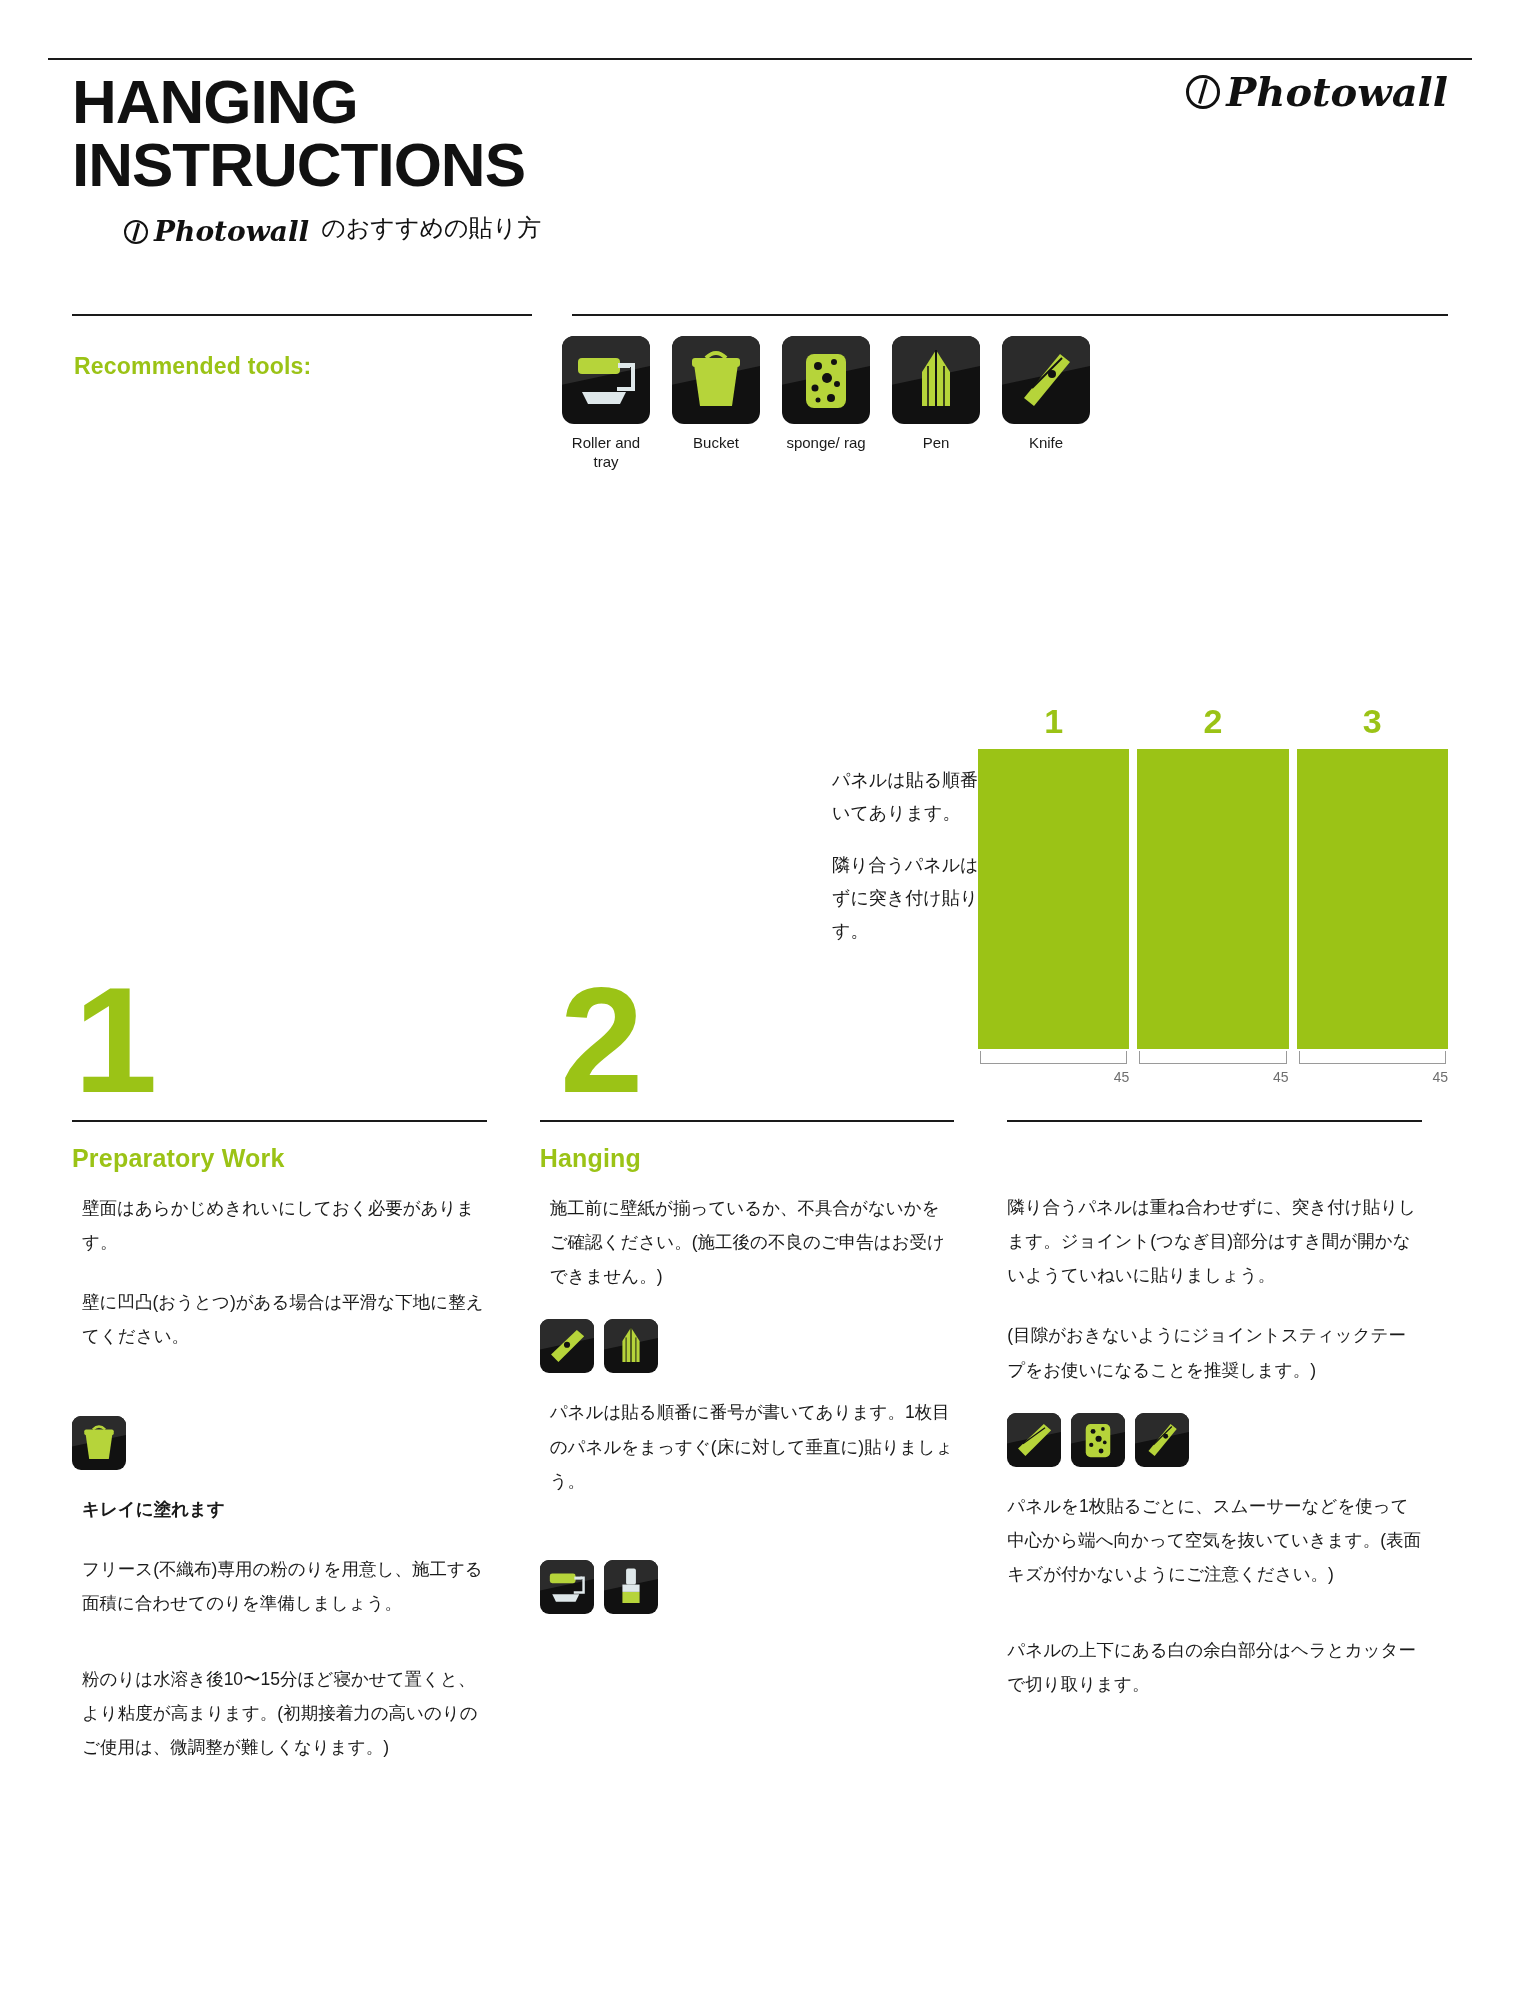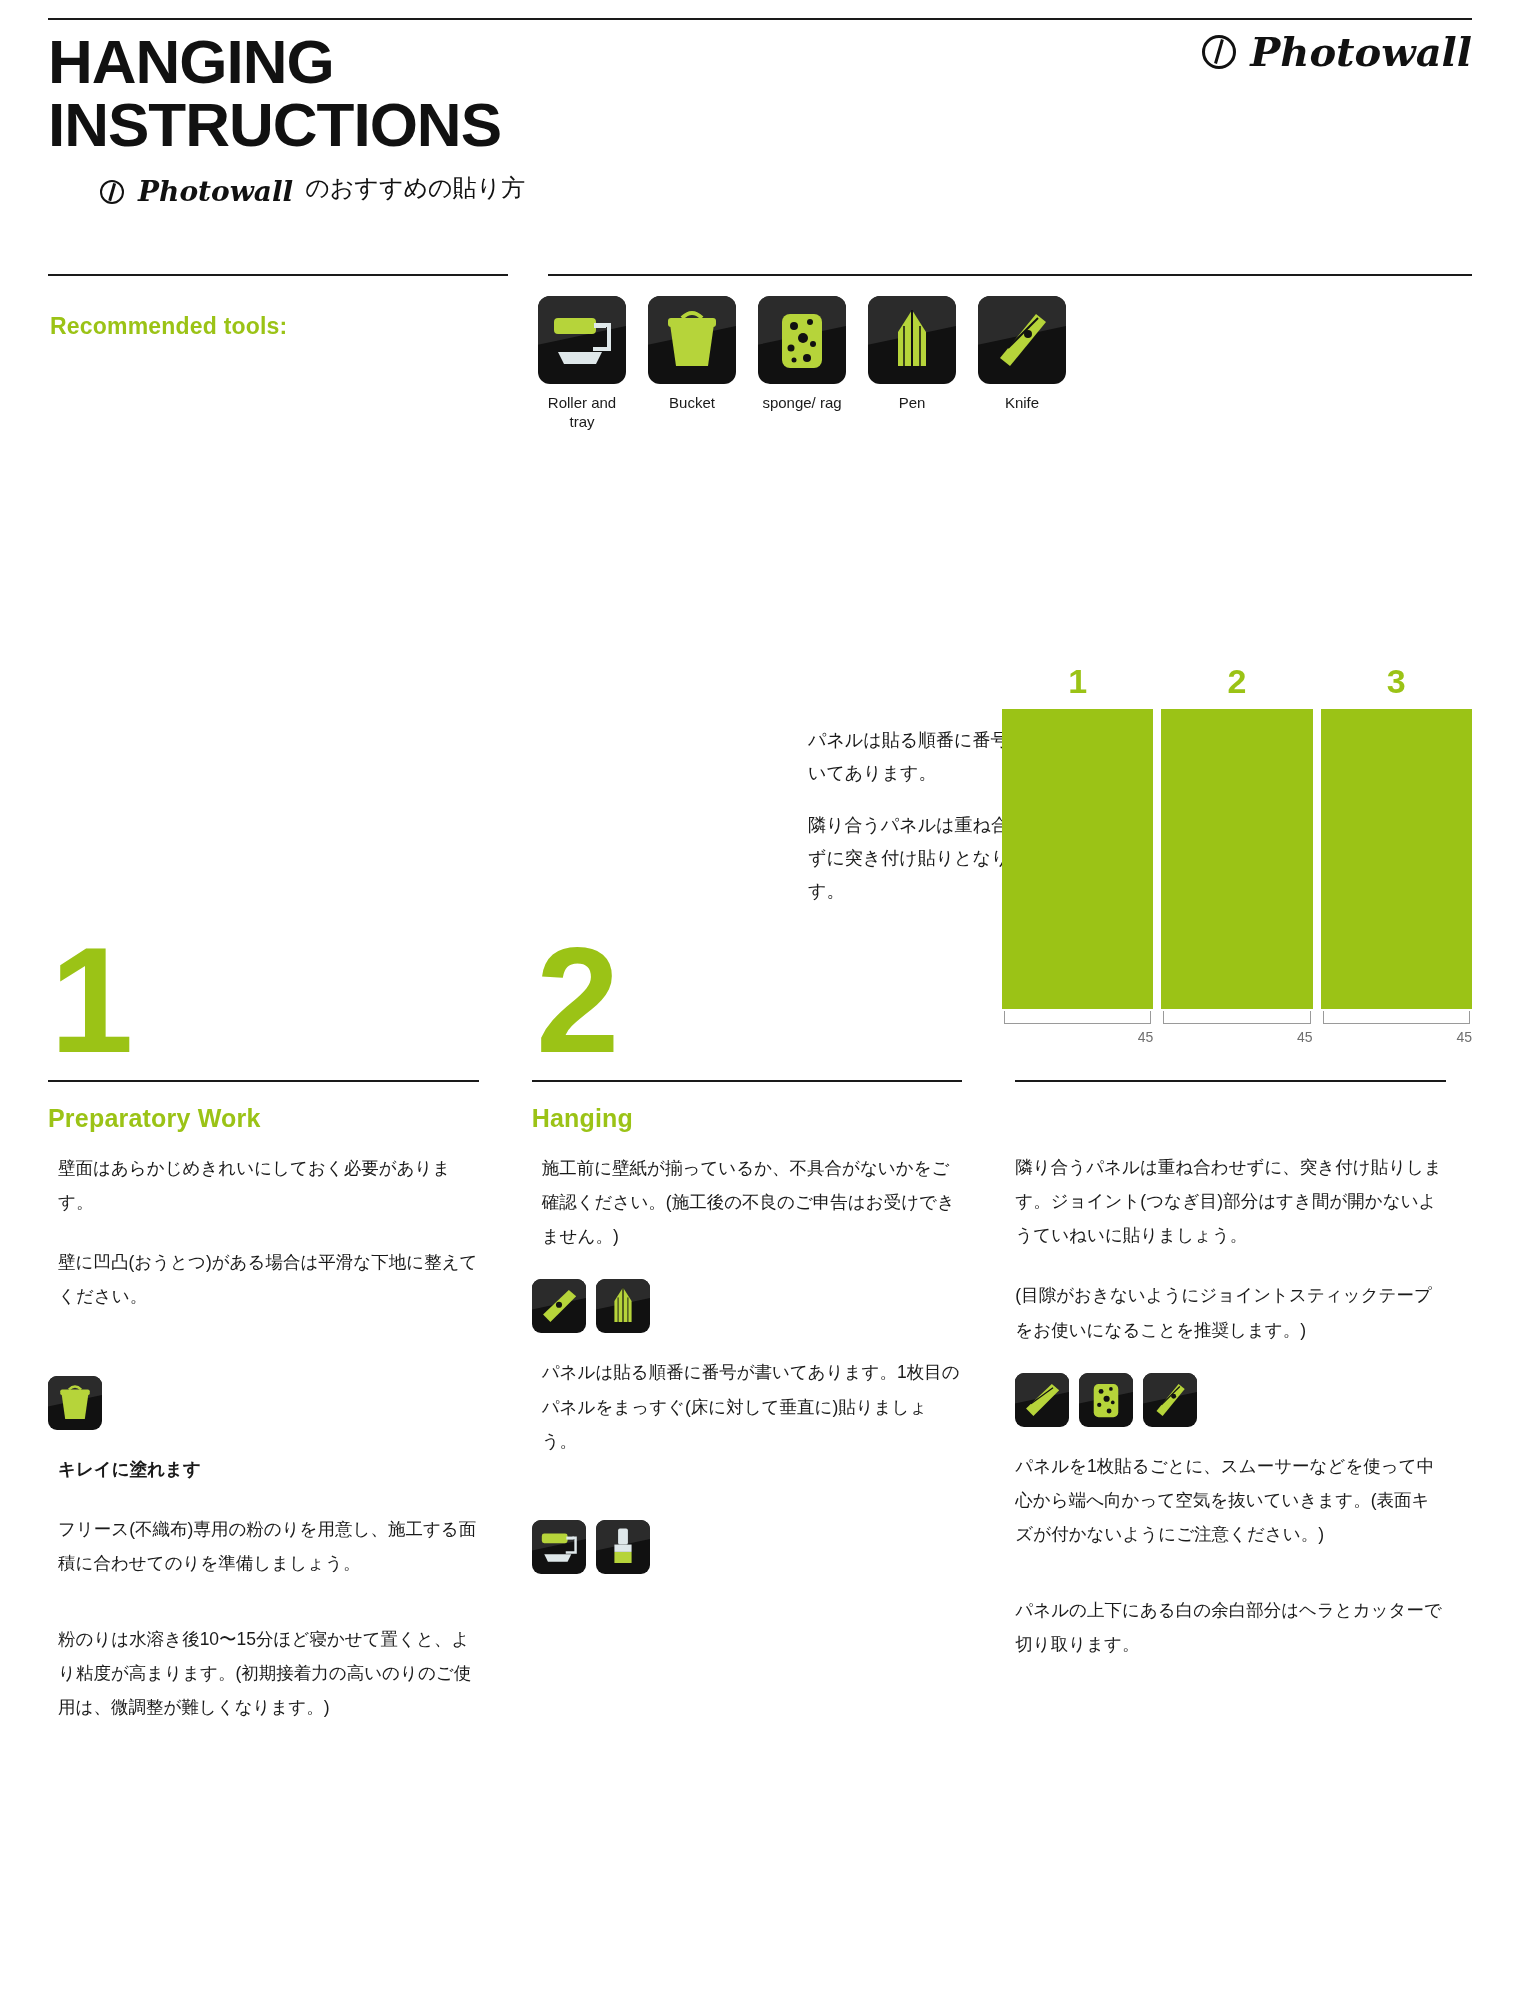--- a/index.html
+++ b/index.html
@@ -13,21 +13,22 @@
     height: 2000px;
     font-family: "Liberation Sans", sans-serif;
     color: #1a1a1a;
     position: relative;
     overflow: hidden;
   }
   .page {
     position: relative;
     width: 1520px;
     height: 1908px;
-    padding: 0 48px;
+    padding: 0 72px;
+    margin-top: 40px;
   }
 
   
   .top-rule {
     position: absolute;
     left: 48px;
     right: 48px;
     top: 18px;
     height: 2px;
     background: #1a1a1a;
@@ -56,21 +57,21 @@
   .subtitle-text {
     font-size: 24px;
     color: #111;
     padding-bottom: 4px;
   }
 
   
   .logo {
     display: inline-flex;
     align-items: center;
-    gap: 14px;
+    gap: 6px;
     font-family: "DejaVu Serif", serif;
     font-style: italic;
     font-weight: bold;
     color: #111;
     white-space: nowrap;
   }
   .logo .mark {
     display: inline-block;
     border: 3px solid #111;
     border-radius: 50%;

